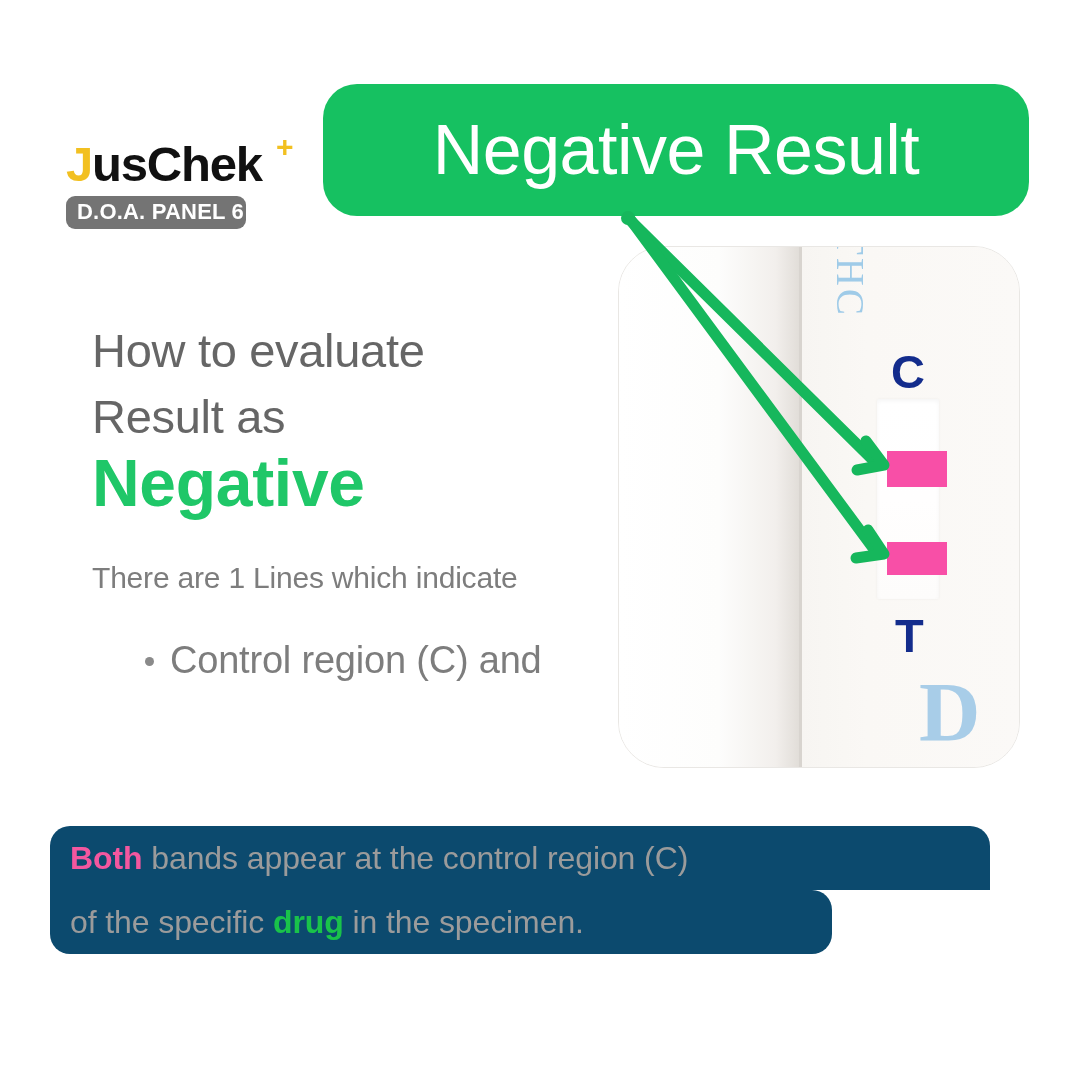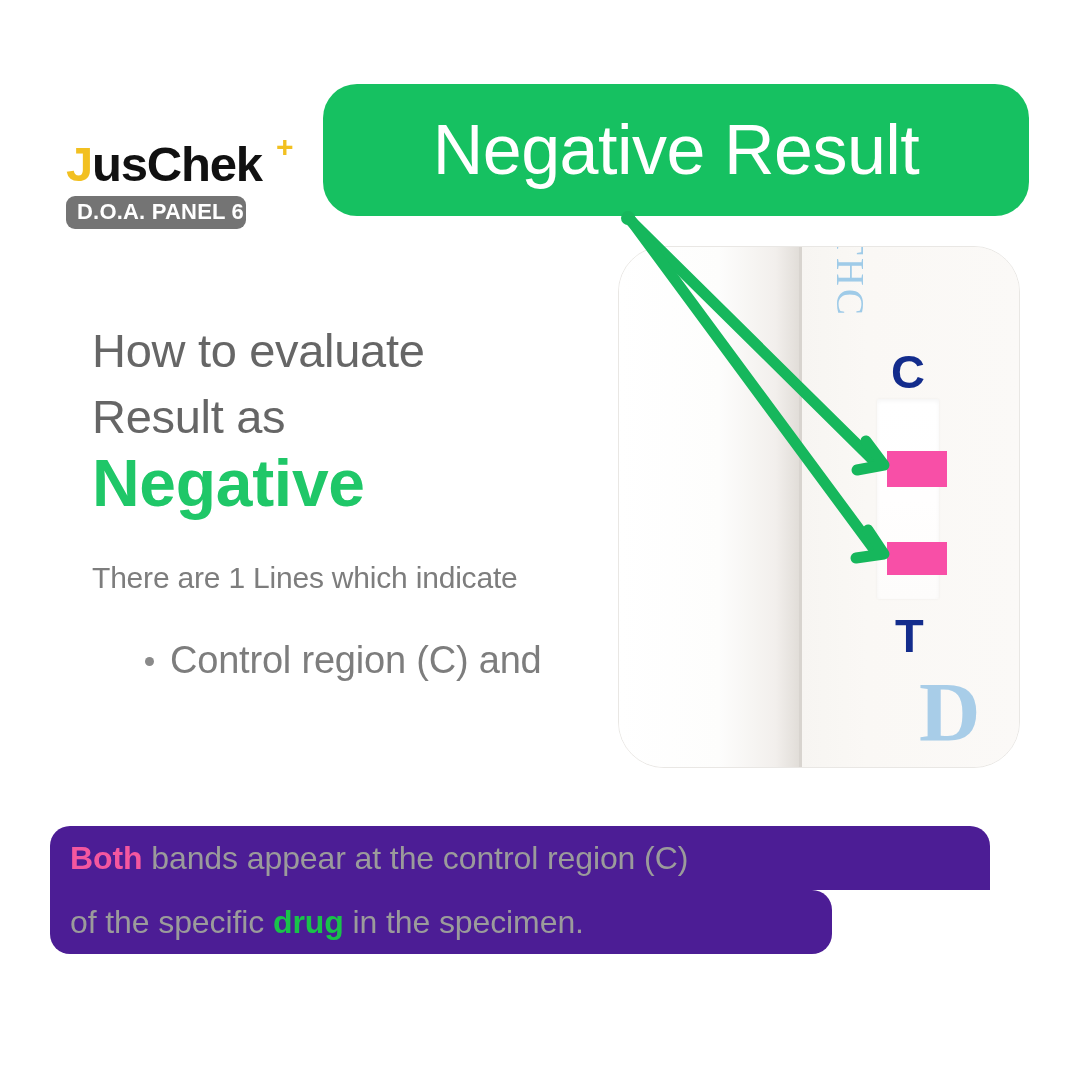--- a/index.html
+++ b/index.html
@@ -250,21 +250,21 @@
   #summary-note {
     position: absolute;
     left: 50px;
     top: 826px;
     width: 970px;
     height: 200px;
   }
   #summary-note .note-line {
     position: relative;
     display: block;
-    background: #4c1d95;
+    background: #0c4a6e;
     color: #9b9b9b;
     font-size: 32px;
     line-height: 64px;
     height: 64px;
     letter-spacing: -0.1px;
     white-space: nowrap;
     padding-left: 20px;
     box-sizing: border-box;
   }
   #summary-note .note-line.line-1 { width: 940px; border-radius: 20px 20px 0 0; }

